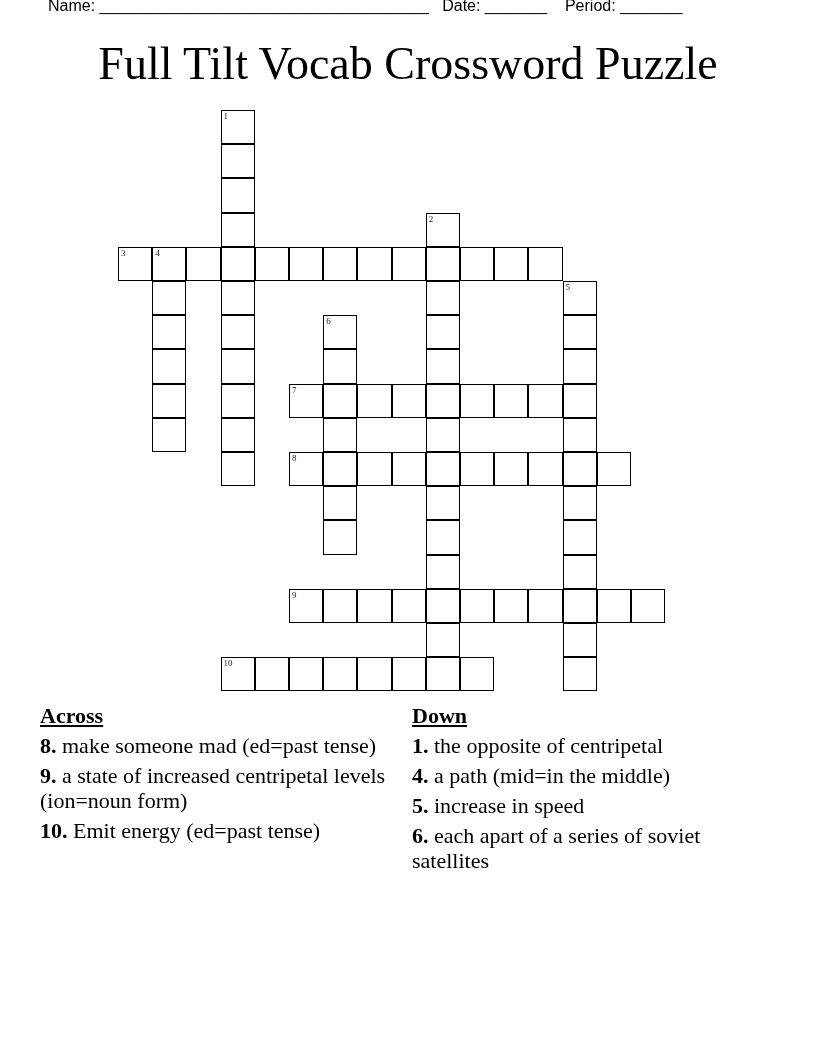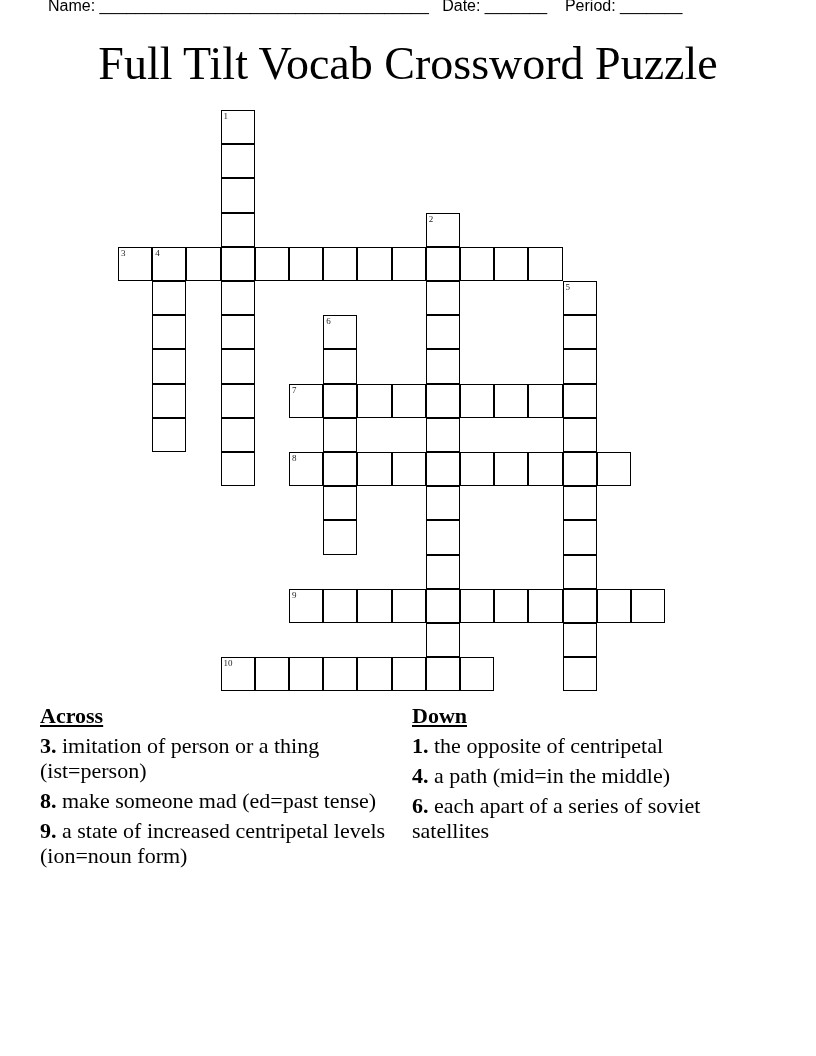--- a/index.html
+++ b/index.html
@@ -148,23 +148,24 @@
     <div class="cell" style="left: 254.8px; top: 657.2px;"></div>
     <div class="cell" style="left: 289px; top: 657.2px;"></div>
     <div class="cell" style="left: 323.2px; top: 657.2px;"></div>
     <div class="cell" style="left: 357.4px; top: 657.2px;"></div>
     <div class="cell" style="left: 391.6px; top: 657.2px;"></div>
     <div class="cell" style="left: 460px; top: 657.2px;"></div>
   </div>
 
 <div class="clues across">
   <h3>Across</h3>
-  <div class="clue"><b>3.</b><span> imitation of person or a thing (ist=person)</span></div>
   <div class="clue"><b>8.</b><span> make someone mad (ed=past tense)</span></div>
   <div class="clue"><b>9.</b><span> a state of increased centripetal levels (ion=noun form)</span></div>
+  <div class="clue"><b>10.</b><span> Emit energy (ed=past tense)</span></div>
 </div>
 
 <div class="clues down">
   <h3>Down</h3>
   <div class="clue"><b>1.</b><span> the opposite of centripetal</span></div>
   <div class="clue"><b>4.</b><span> a path (mid=in the middle)</span></div>
+  <div class="clue"><b>5.</b><span> increase in speed</span></div>
   <div class="clue"><b>6.</b><span> each apart of a series of soviet satellites</span></div>
 </div>
 
 </body></html>

